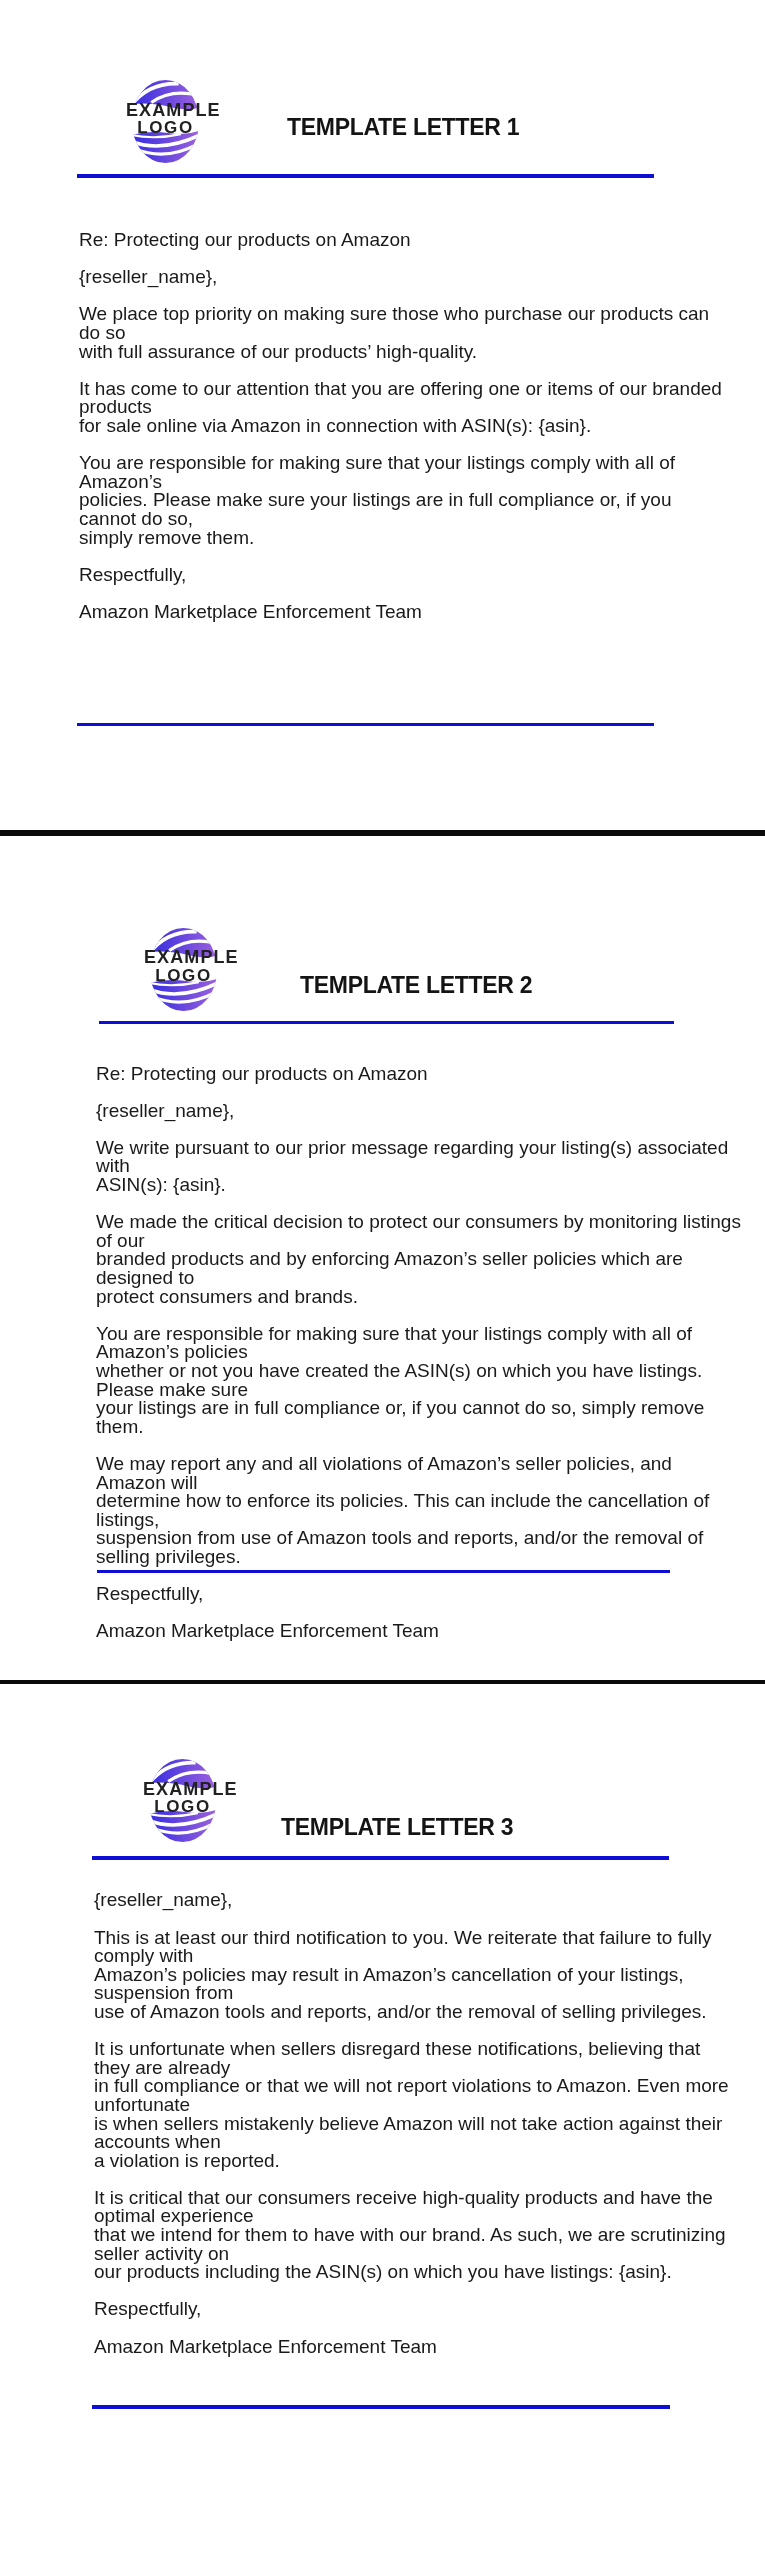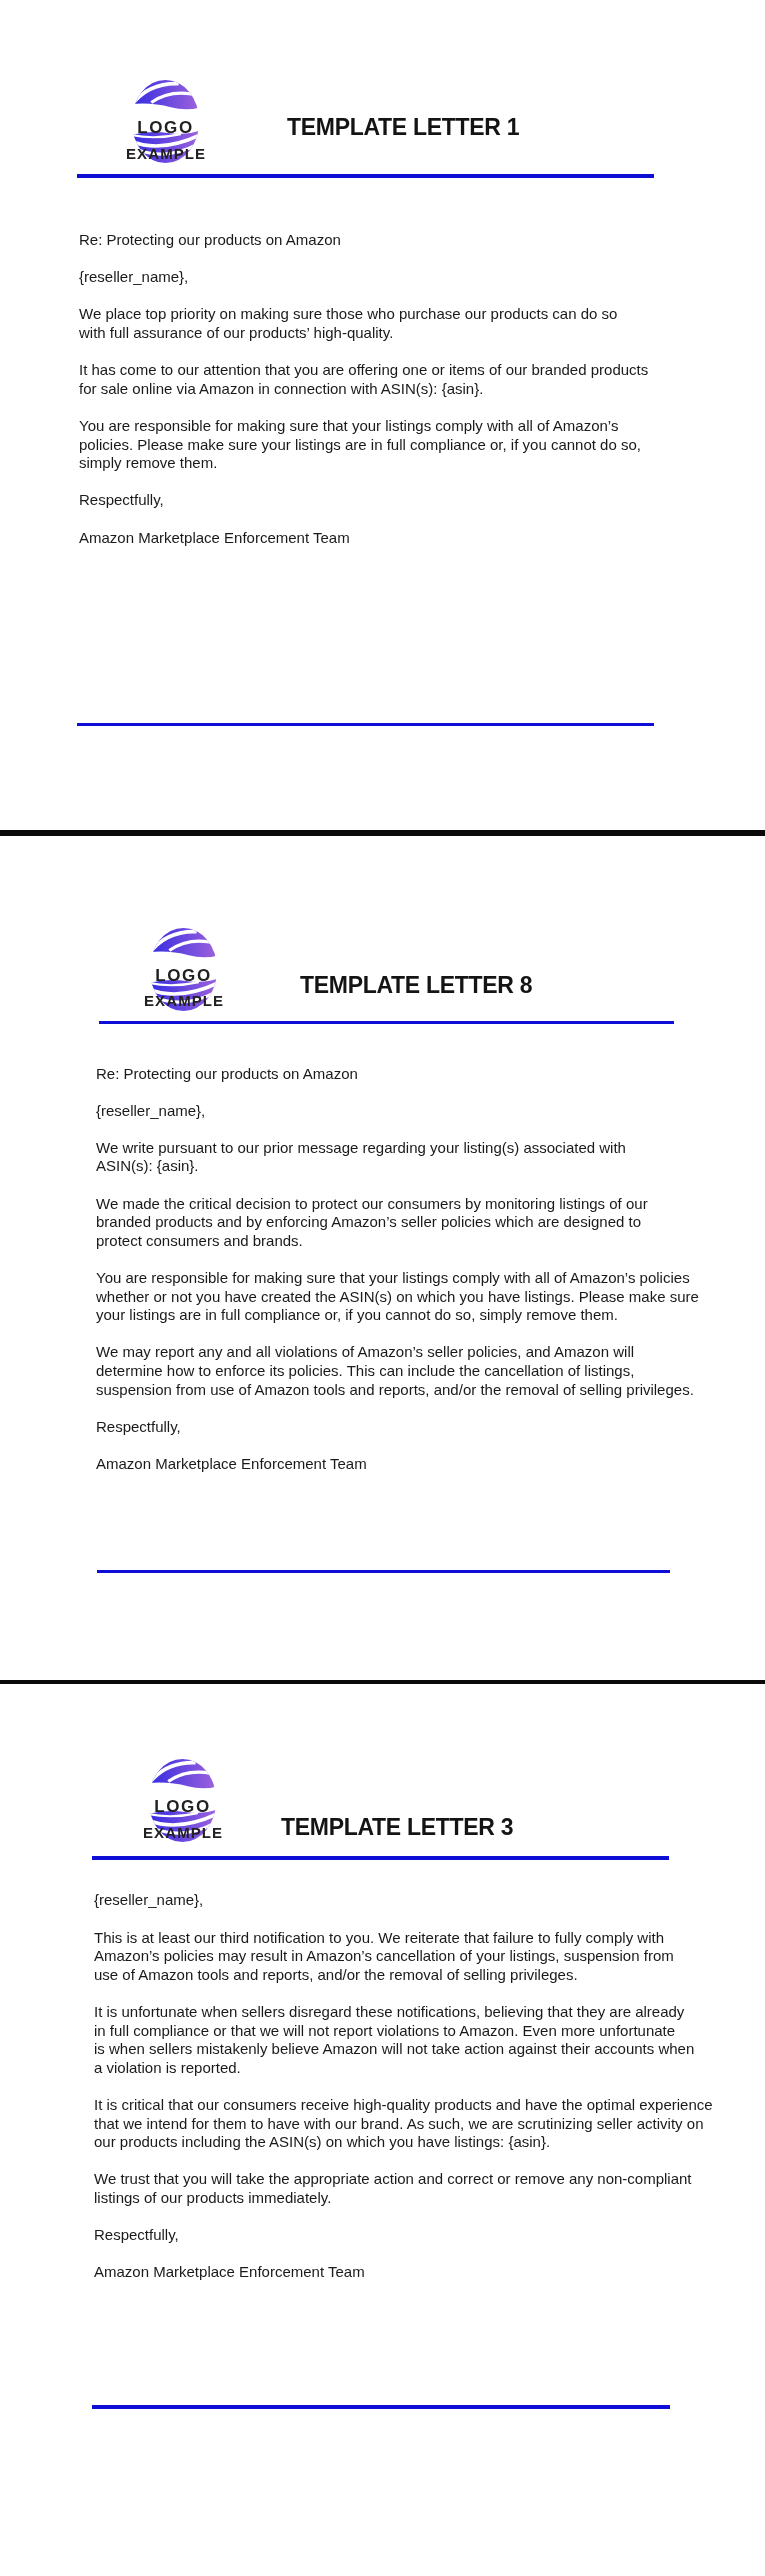--- a/index.html
+++ b/index.html
@@ -10,31 +10,31 @@
   .page-2 { height: 844px; }
   .page-3 { height: 892px; }
   .divider { width: 765px; background: #0a0a0a; }
   .divider-1 { height: 5.5px; }
   .divider-2 { height: 4.9px; }
 
   .logo { position: absolute; width: 79px; height: 85px; }
   .logo svg { position: absolute; left: 0; top: 0; }
   .logo-text { position: absolute; left: 0; width: 100%; text-align: center;
                font-weight: 700; color: #212121; line-height: 14.2px; }
-  .logo-text-1 { top: 23.5px; font-size: 15px; letter-spacing: 1.1px; margin-top: 44px; }
+  .logo-text-1 { top: 23.5px; font-size: 18px; letter-spacing: 1.1px; }
   .logo-text-2 { top: 42px; font-size: 17px; letter-spacing: 1.6px; }
 
   .letter-title { position: absolute; margin: 16px; font-size: 23px; line-height: 24px;
                   font-weight: 700; letter-spacing: -0.3px; color: #141414;
                   white-space: nowrap; }
 
   .rule { position: absolute; background: #0e0ed7; }
 
   .letter-body { position: absolute; width: 645px; }
-  .letter-body p { margin: 0 0 18.6px 0; font-size: 15px; line-height: 18.6px;
+  .letter-body p { margin: 0 0 18.6px 0; font-size: 19px; line-height: 18.6px;
                    white-space: pre-line; color: #1a1a1a; }
 </style>
 </head>
 <body>
 
 <div class="canvas">
 
   <section class="page page-1">
     <div class="logo" style="left:126px; top:79px;">
       <svg width="79" height="85" viewBox="0 0 150 160">
@@ -98,21 +98,21 @@
           <path d="M48,44 Q85,18 136,30" stroke="#ffffff" stroke-width="6" fill="none"></path>
           <path d="M0,108 Q40,96 80,102 Q118,108 150,94 L150,160 H0 Z" fill="url(#lg2)"></path>
           <path d="M4,104 Q50,116 104,104" stroke="#ffffff" stroke-width="4" fill="none"></path>
           <path d="M6,116 Q65,142 144,104" stroke="#ffffff" stroke-width="7" fill="none"></path>
           <path d="M18,132 Q75,156 138,122" stroke="#ffffff" stroke-width="6" fill="none"></path>
         </g>
       </svg>
       <div class="logo-text logo-text-1">EXAMPLE</div>
       <div class="logo-text logo-text-2">LOGO</div>
     </div>
-    <h1 class="letter-title" style="left:284px; top:121px;">TEMPLATE LETTER 8</h1>
+    <h1 class="letter-title" style="left:284px; top:121px;">TEMPLATE LETTER 2</h1>
     <div class="rule" style="left:99px; top:185px; width:575px; height:3.8px;"></div>
     <div class="letter-body" style="left:96px; top:229px;">
       <p>Re: Protecting our products on Amazon</p>
       <p>{reseller_name},</p>
       <p>We write pursuant to our prior message regarding your listing(s) associated with
 ASIN(s): {asin}.</p>
       <p>We made the critical decision to protect our consumers by monitoring listings of our
 branded products and by enforcing Amazon’s seller policies which are designed to
 protect consumers and brands.</p>
       <p>You are responsible for making sure that your listings comply with all of Amazon’s policies
@@ -161,22 +161,20 @@
       <p>This is at least our third notification to you.  We reiterate that failure to fully comply with
 Amazon’s policies may result in Amazon’s cancellation of your listings, suspension from
 use of Amazon tools and reports, and/or the removal of selling privileges.</p>
       <p>It is unfortunate when sellers disregard these notifications, believing that they are already
 in full compliance or that we will not report violations to Amazon.  Even more unfortunate
 is when sellers mistakenly believe Amazon will not take action against their accounts when
 a violation is reported.</p>
       <p>It is critical that our consumers receive high-quality products and have the optimal experience
 that we intend for them to have with our brand. As such, we are scrutinizing seller activity on
 our products including the ASIN(s) on which you have listings: {asin}.</p>
-      <p>We trust that you will take the appropriate action and correct or remove any non-compliant
-listings of our products immediately.</p>
       <p>Respectfully,</p>
       <p>Amazon Marketplace Enforcement Team</p>
     </div>
     <div class="rule" style="left:92px; top:721px; width:578px; height:3.8px;"></div>
   </section>
 
 </div>
 
 
 </body></html>

